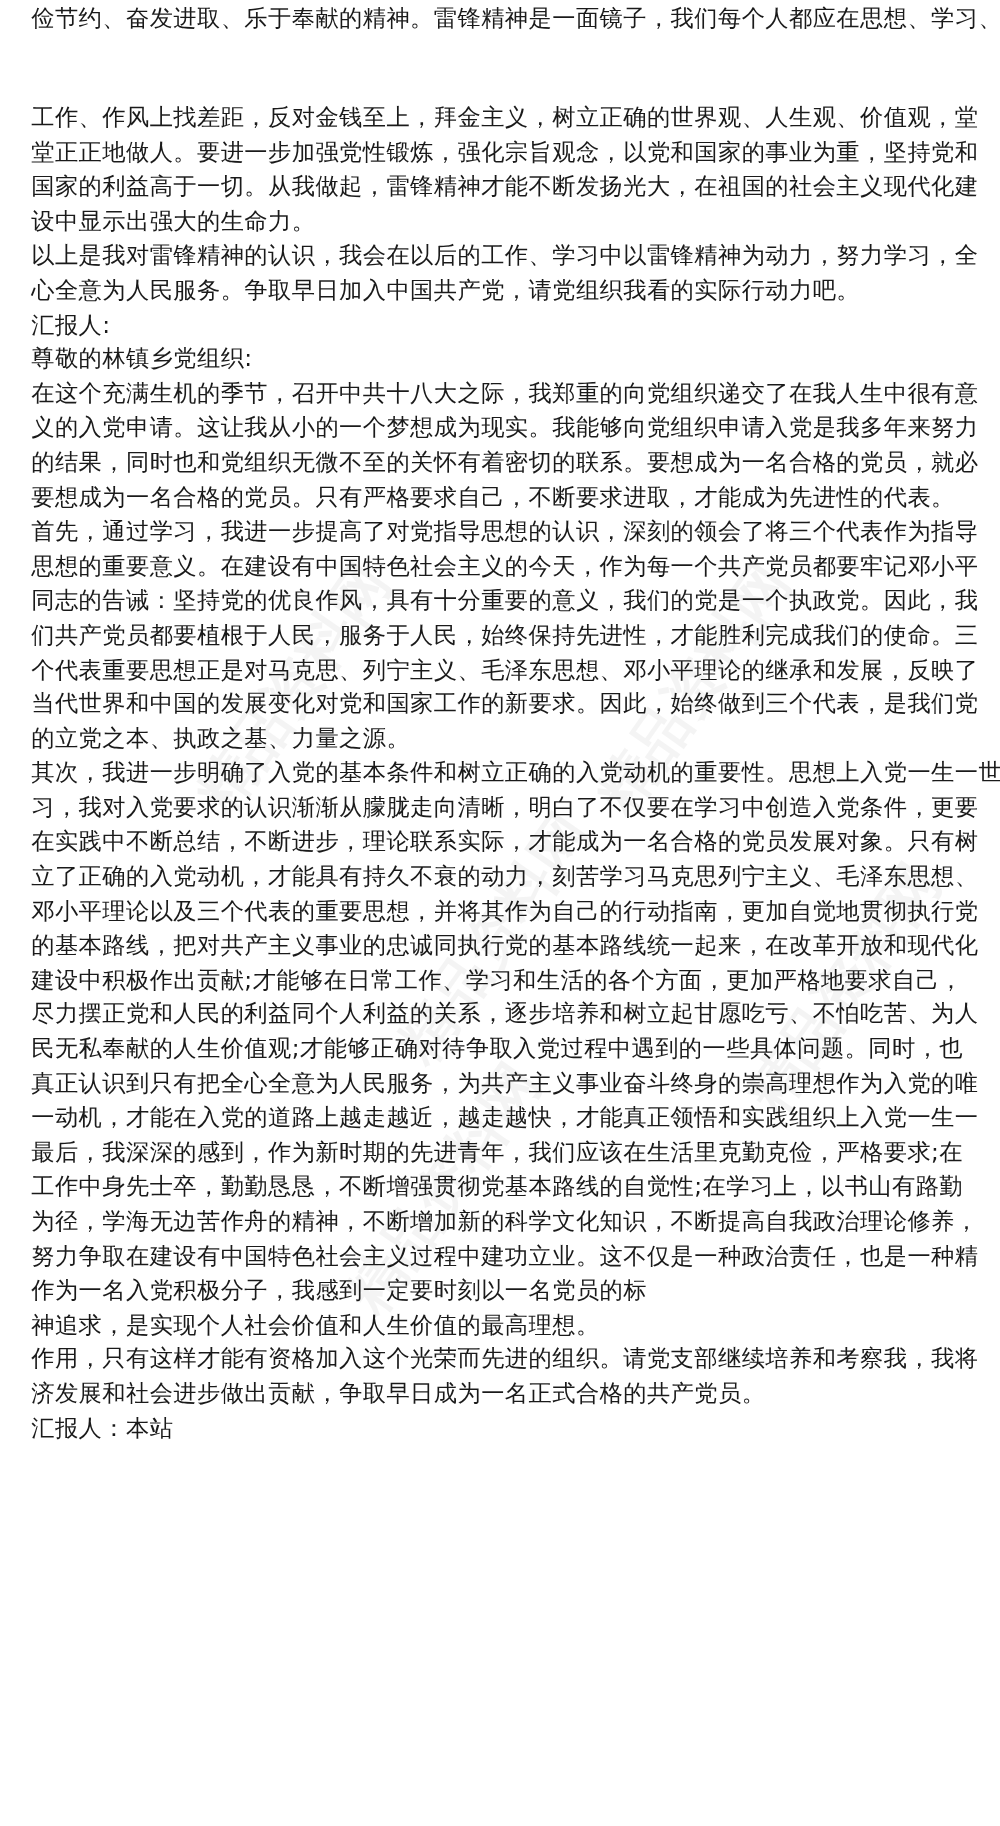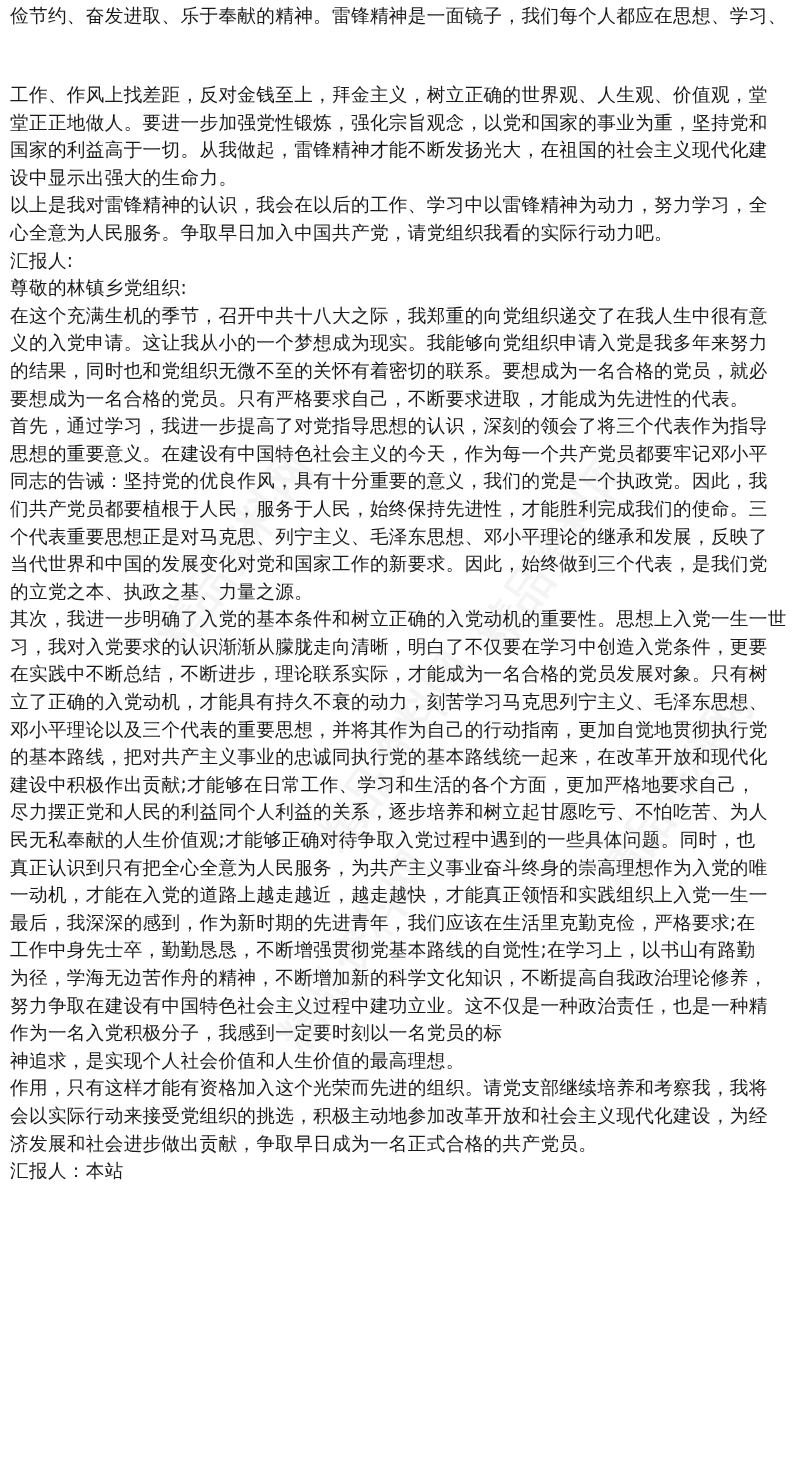--- a/index.html
+++ b/index.html
@@ -1,19 +1,19 @@
 <!DOCTYPE html>
 <html><head>
 <meta charset="utf-8">
 <style>
   html, body { margin: 0; padding: 0; background: #ffffff; }
   body { width: 800px; height: 1461px; position: relative; overflow: hidden;
          font-family: "DejaVu Sans", "Liberation Sans", sans-serif; color: #1a1a1a; }
   .page { position: absolute; left: 0; top: 0; width: 800px; height: 1461px; }
-  .block { position: absolute; left: 10px; width: 760px; }
+  .block { position: absolute; left: 25px; width: 760px; }
   .line { height: 27.6px; line-height: 27.6px; font-size: 18.6px; white-space: nowrap; letter-spacing: 0.35px; }
   .watermark { position: absolute; color: rgba(0,0,0,0.045); font-size: 46px; font-weight: bold;
                transform: rotate(-55deg); white-space: nowrap; pointer-events: none; }
 </style>
 </head>
 <body>
 
 <div class="page">
 
   <div class="watermark" style="left:120px; top:520px;">精品资料网</div>
@@ -57,18 +57,17 @@
     <div class="line">民无私奉献的人生价值观;才能够正确对待争取入党过程中遇到的一些具体问题。同时，也</div>
     <div class="line">真正认识到只有把全心全意为人民服务，为共产主义事业奋斗终身的崇高理想作为入党的唯</div>
     <div class="line">一动机，才能在入党的道路上越走越近，越走越快，才能真正领悟和实践组织上入党一生一</div>
     <div class="line">最后，我深深的感到，作为新时期的先进青年，我们应该在生活里克勤克俭，严格要求;在</div>
     <div class="line">工作中身先士卒，勤勤恳恳，不断增强贯彻党基本路线的自觉性;在学习上，以书山有路勤</div>
     <div class="line">为径，学海无边苦作舟的精神，不断增加新的科学文化知识，不断提高自我政治理论修养，</div>
     <div class="line">努力争取在建设有中国特色社会主义过程中建功立业。这不仅是一种政治责任，也是一种精</div>
     <div class="line">作为一名入党积极分子，我感到一定要时刻以一名党员的标</div>
     <div class="line">神追求，是实现个人社会价值和人生价值的最高理想。</div>
     <div class="line">作用，只有这样才能有资格加入这个光荣而先进的组织。请党支部继续培养和考察我，我将</div>
-    <div class="line">会以实际行动来接受党组织的挑选，积极主动地参加改革开放和社会主义现代化建设，为经</div>
     <div class="line">济发展和社会进步做出贡献，争取早日成为一名正式合格的共产党员。</div>
     <div class="line">汇报人：本站</div>
   </div>
 
 </div>
 
 </body></html>

